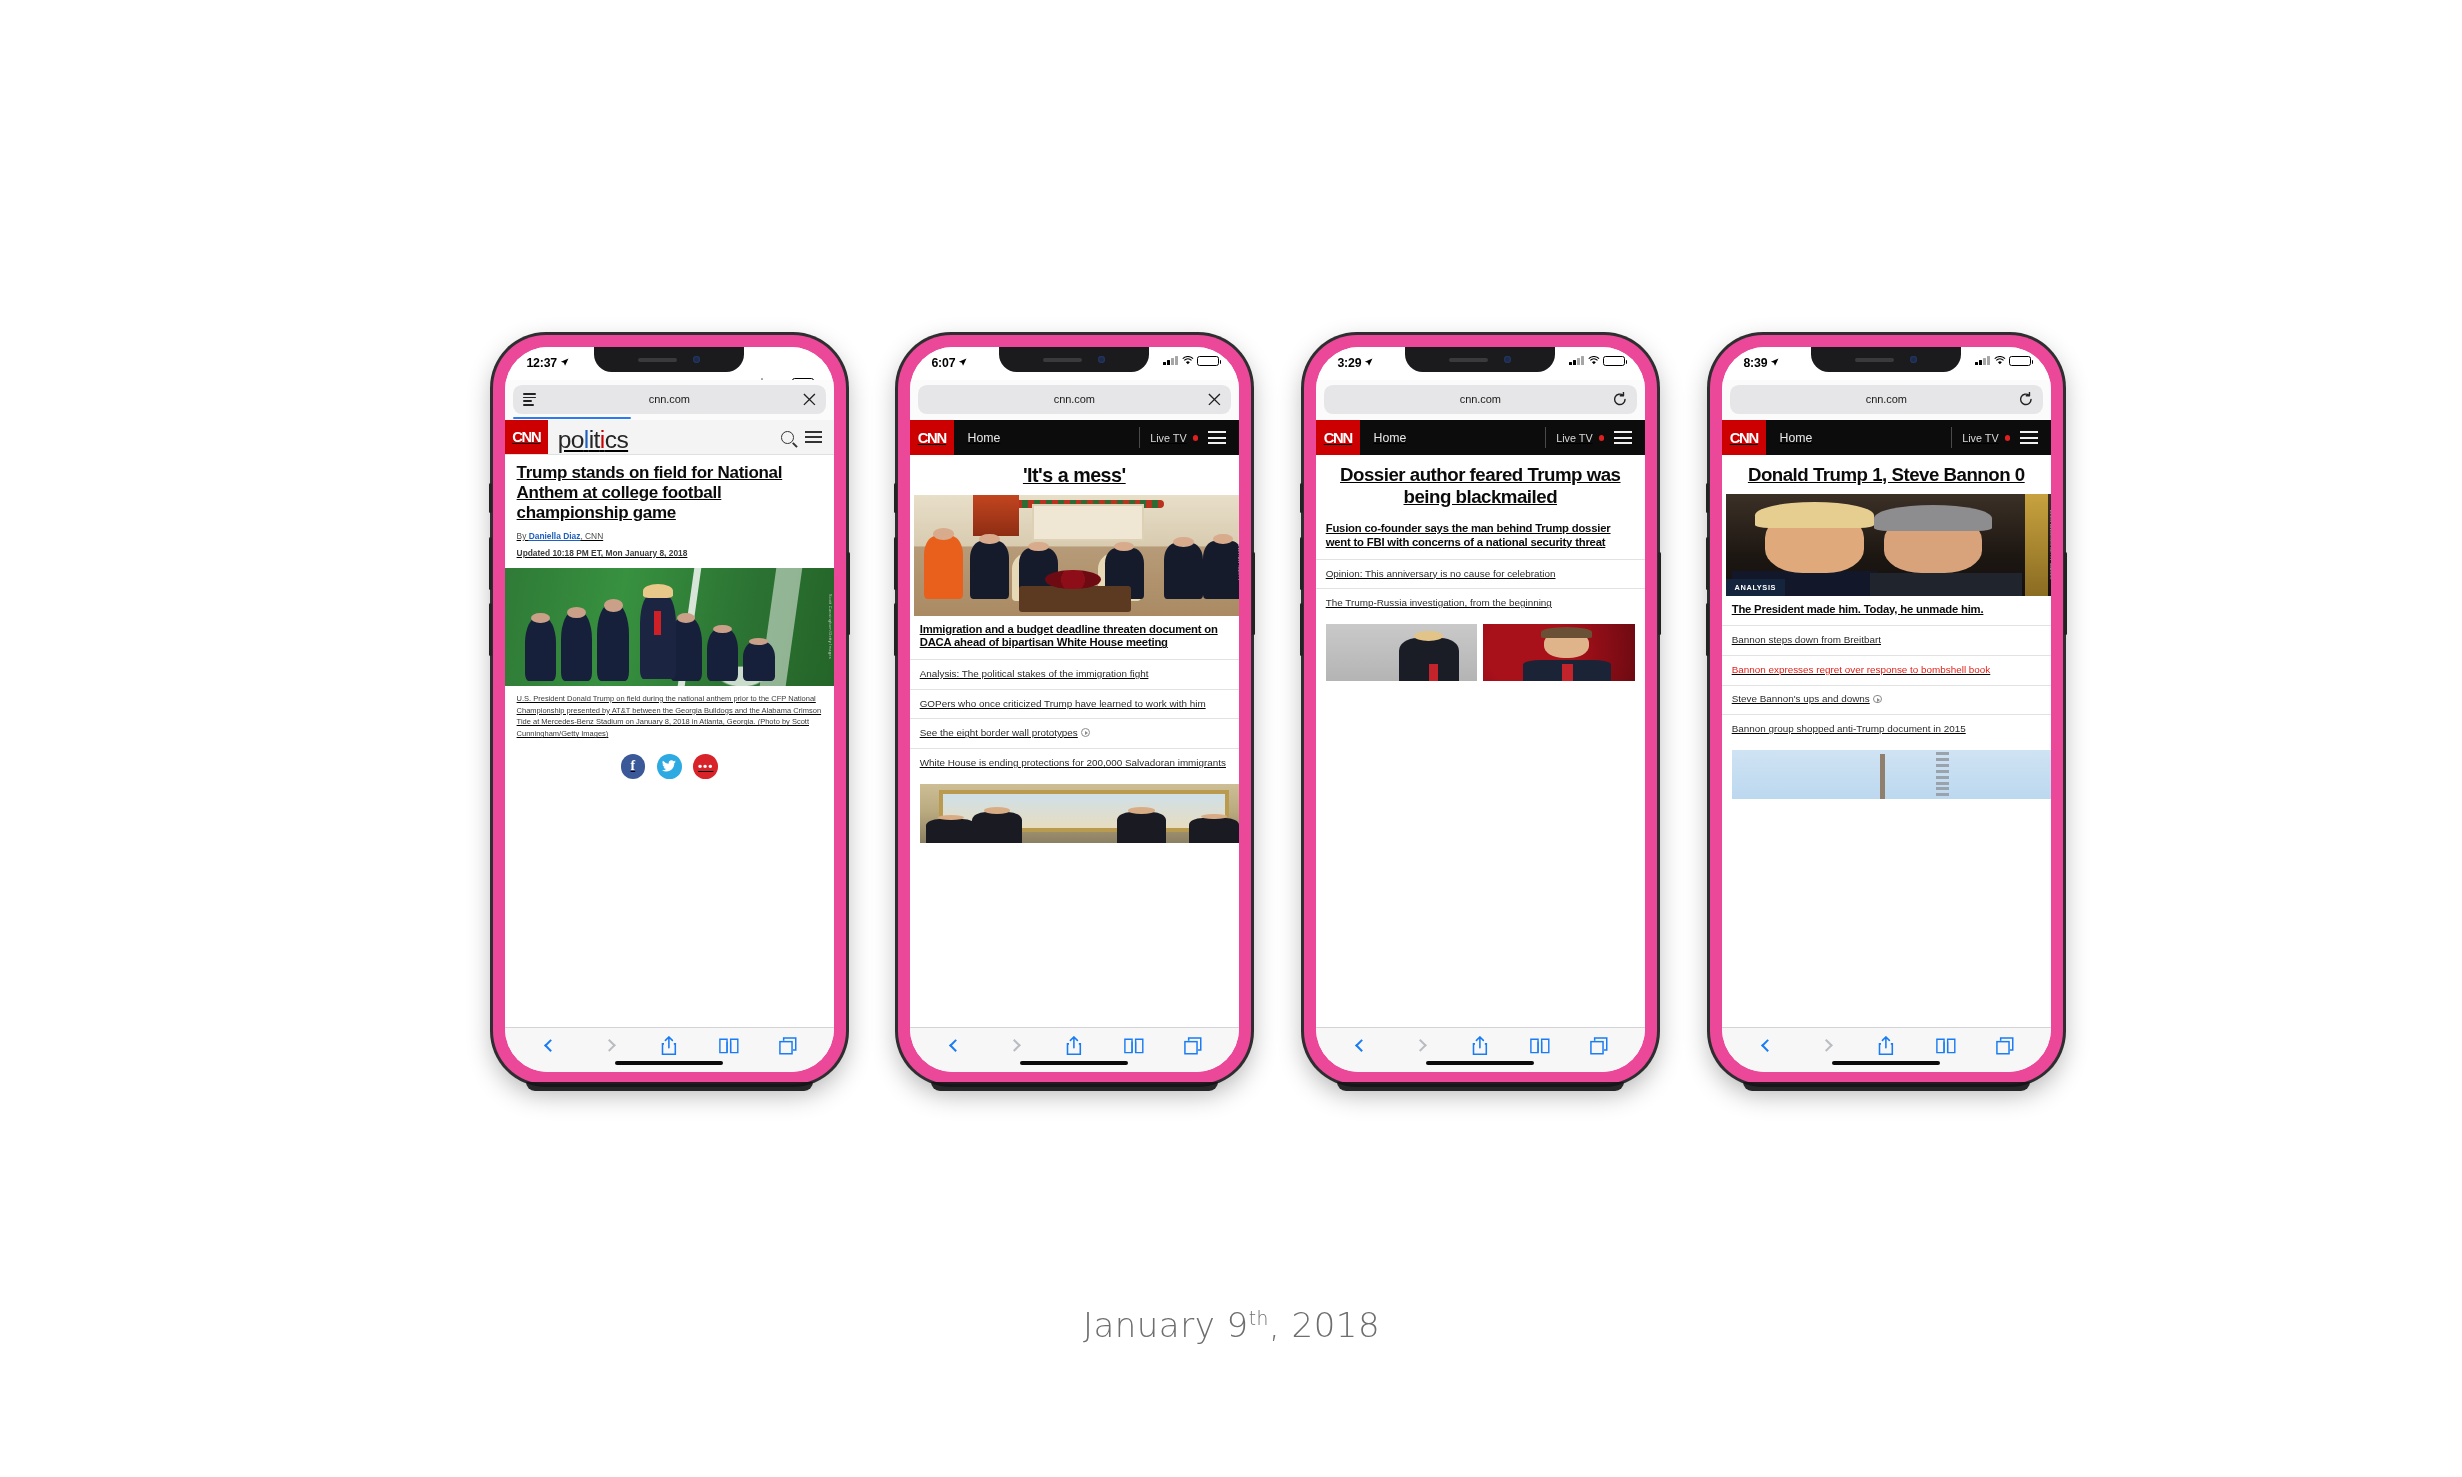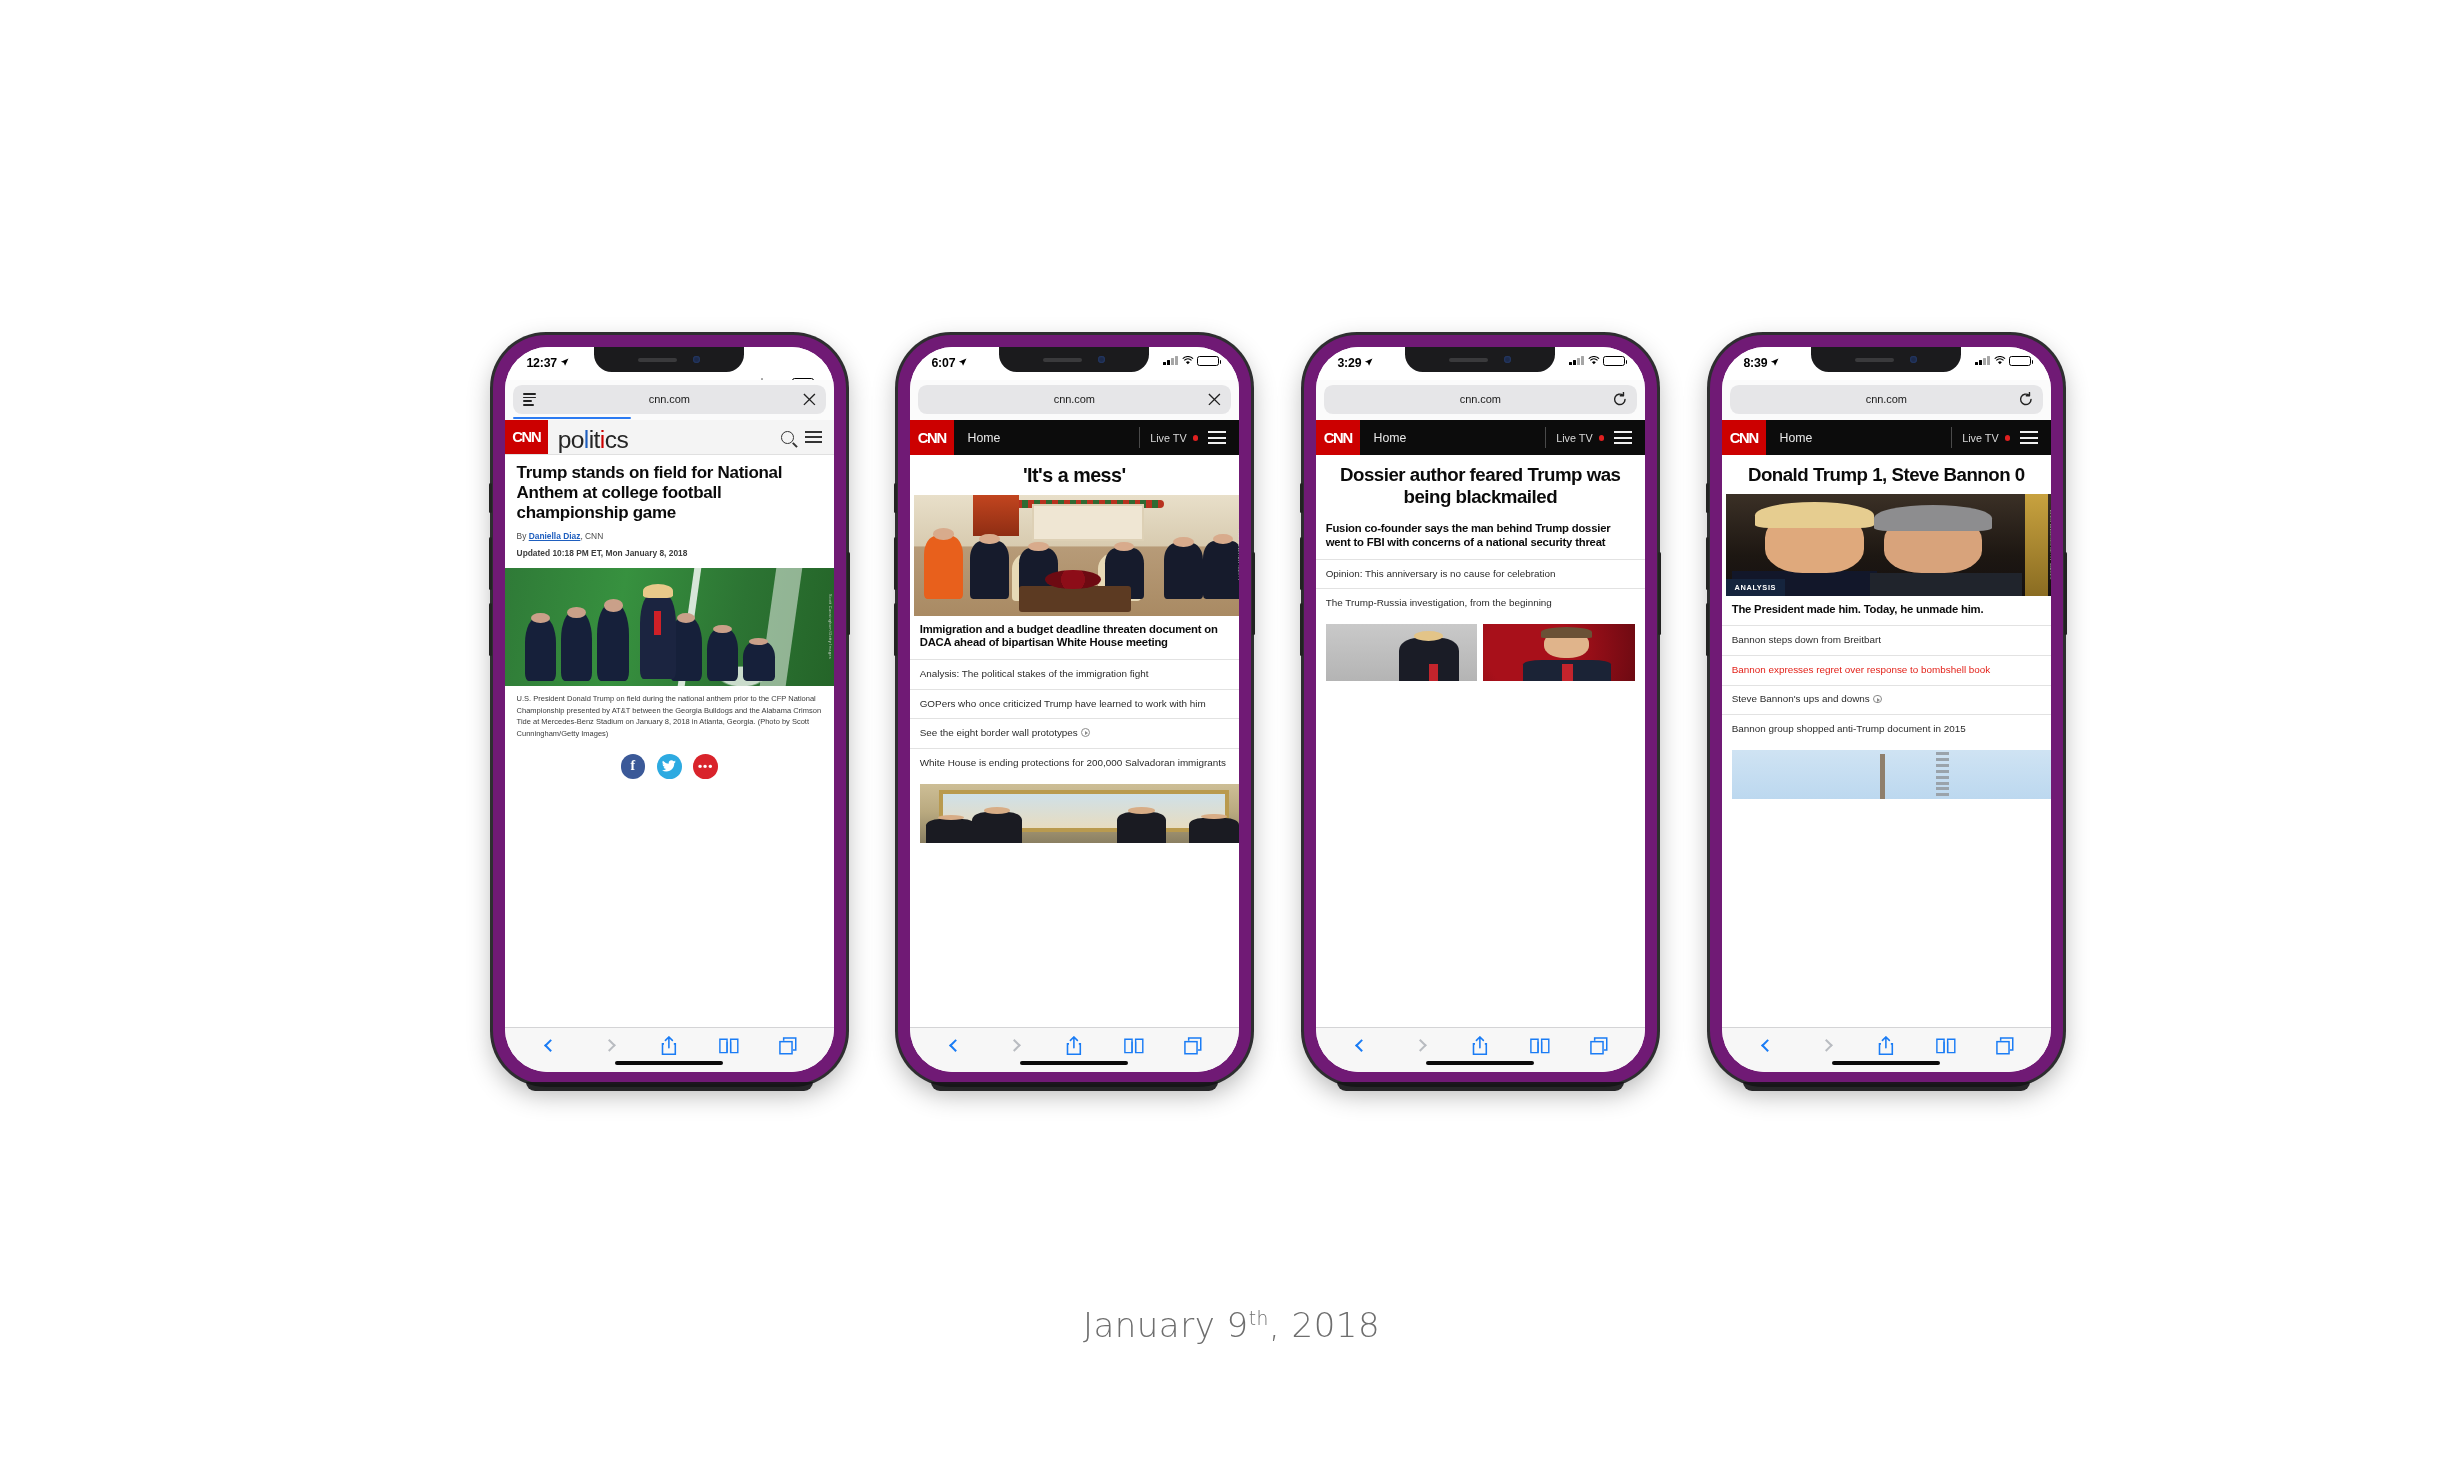--- a/index.html
+++ b/index.html
@@ -9,21 +9,21 @@
     font-family: "Liberation Sans", sans-serif;
     overflow: hidden;
   }
   #stage { position: relative; width: 2463px; height: 1478px; }
 
   
   .phone {
     position: absolute;
     width: 353px; height: 749px;
     border-radius: 53px;
-    background: #701a75;
+    background: #ec4899;
     box-shadow: 0 0 0 3px #2e2e30, 0 9.9px 25.6px rgba(0,0,0,.30);
   }
   .phone::after{
     
     content:""; position:absolute; left:33px; right:33px; bottom:-6.9px; height:8.9px;
     background:#141416; border-radius:0 0 13.8px 13.8px; opacity:.9;
   }
   .side-btn{ position:absolute; width:3px; background:#222; border-radius:2px; }
   .side-btn.l1{ left:-3.9px; top:148px; height:29.6px; }
   .side-btn.l2{ left:-3.9px; top:202px; height:53px; }
@@ -81,21 +81,21 @@
   .reader-lines{ display:flex; flex-direction:column; gap:2px; width:13.8px; }
   .reader-lines span{ height:1.6px; background:#222; border-radius:1px; display:block; }
   .reader-lines span:nth-child(1){ width:13.8px; }
   .reader-lines span:nth-child(2){ width:13.8px; }
   .reader-lines span:nth-child(3){ width:9.9px; }
   .reader-lines span:nth-child(4){ width:11.8px; }
   .progress{ position:absolute; left:7.9px; bottom:1px; height:2.5px; background:#2c7bf2;
              border-radius:2px; }
 
   
-  .page{ flex:1; overflow:hidden; background:#fff; position:relative; }
+  .page{ flex:1; overflow:hidden; background:#fff; position:relative;text-decoration:underline; }
 
   
   .cnnpol{ display:flex; align-items:stretch; height:35px; border-bottom:1px solid #e0e0e0;
            background:#f4f4f4; }
   .cnn-box{ width:43px; background:#cc0000; display:flex; align-items:center; justify-content:center; }
   .cnn-mark{ color:#fff; font-weight:800; font-size:14.8px; letter-spacing:-1.3px;
              font-family:"Liberation Sans", sans-serif; }
   .pol-word{ flex:1; display:flex; align-items:flex-end; padding-left:9.9px;
              font-size:24.6px; font-weight:300; color:#262626; letter-spacing:-0.6px; }
   .pol-word .bl{ color:#1f5fbf; }

